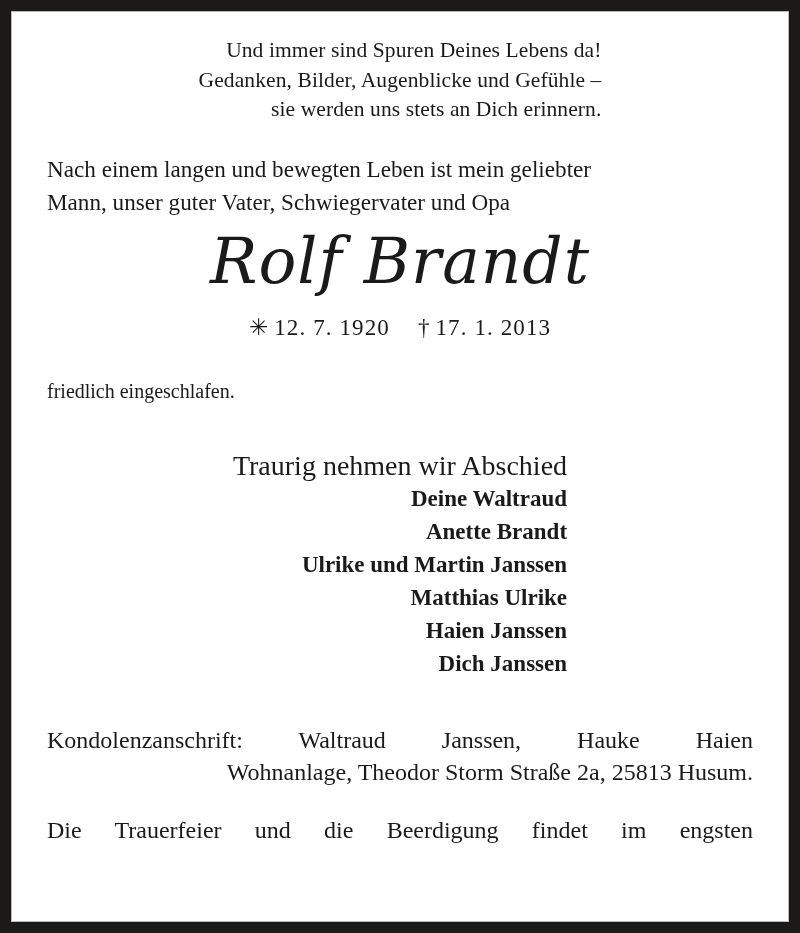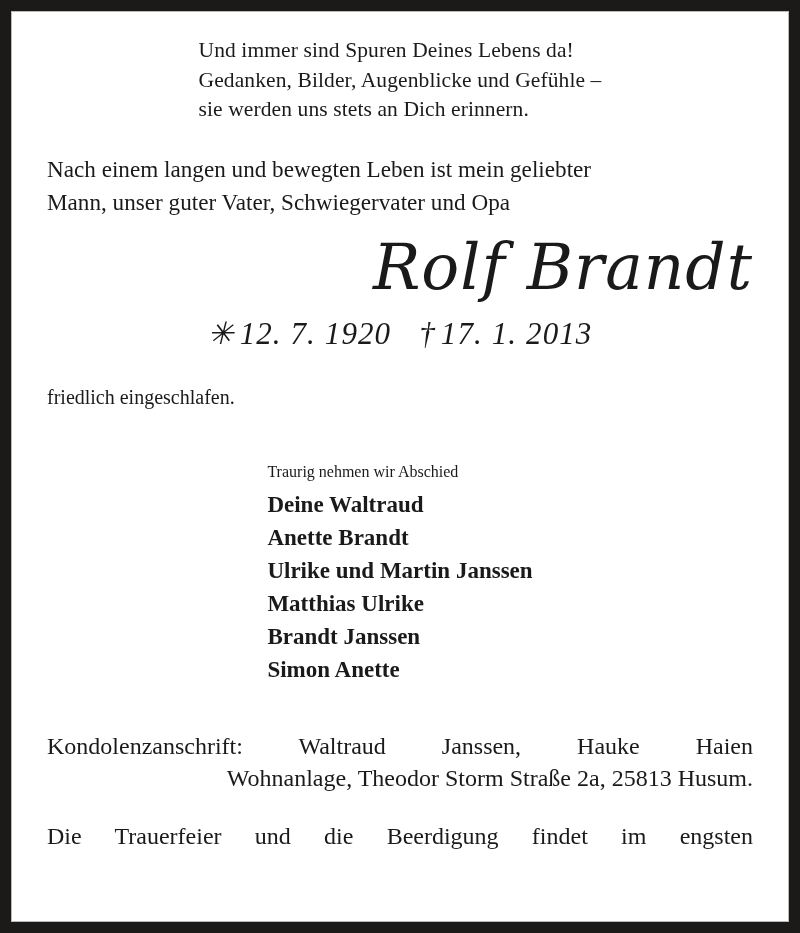--- a/index.html
+++ b/index.html
@@ -39,21 +39,21 @@
     height: 100%;
     padding: 0 36px;
   }
 
   
   .centered-block {
     display: flex;
     justify-content: center;
   }
   .centered-block > .inner {
-    text-align: left;
+    text-align: right;
   }
 
   
   .verse {
     margin-top: 25px;
     font-size: 21.5px;
     line-height: 29.5px;
     letter-spacing: 0.1px;
   }
   .verse .line {
@@ -65,39 +65,38 @@
     margin-top: 28px;
     font-size: 24px;
     line-height: 33px;
     transform: scaleX(0.965);
     transform-origin: left center;
     white-space: nowrap;
   }
 
   
   .name {
-    text-align: right;
+    text-align: center;
     font-size: 63px;
     line-height: 70px;
     font-style: italic;
     font-family: "DejaVu Serif", "Liberation Serif", serif;
     font-weight: 400;
-    margin-top: 14px;
+    margin-top: 8px;
     letter-spacing: 1px;
   }
 
   
   .dates {
     text-align: center;
-    font-size: 31px;
+    font-size: 23px;
     line-height: 30px;
     margin-top: 16px;
     letter-spacing: 1.1px;
     font-family: "Liberation Serif", serif;
-    font-style: italic;
   }
   .dates .sym {
     margin-right: 5px;
   }
   .dates .gap {
     display: inline-block;
     width: 28px;
   }
 
   
@@ -105,21 +104,21 @@
     margin-top: 32px;
     font-size: 20px;
     line-height: 32px;
   }
 
   
   .mourners {
     margin-top: 42px;
   }
   .mourners .heading {
-    font-size: 16px;
+    font-size: 28px;
     line-height: 33px;
     font-weight: 400;
     white-space: nowrap;
   }
   .mourners .person {
     font-size: 23px;
     line-height: 33px;
     font-weight: 700;
     white-space: nowrap;
   }
@@ -179,22 +178,22 @@
 
     <div class="passed">friedlich eingeschlafen.</div>
 
     <div class="centered-block mourners">
       <div class="inner">
         <div class="heading">Traurig nehmen wir Abschied</div>
         <div class="person">Deine Waltraud</div>
         <div class="person">Anette Brandt</div>
         <div class="person">Ulrike und Martin Janssen</div>
         <div class="person">Matthias Ulrike</div>
-        <div class="person">Brandt Janssen</div>
-        <div class="person">Simon Anette</div>
+        <div class="person">Haien Janssen</div>
+        <div class="person">Dich Janssen</div>
       </div>
     </div>
 
     <div class="footer-para addr">
       <span class="j-line">Kondolenzanschrift: Waltraud Janssen, Hauke Haien</span>
       <span class="last-line">Wohnanlage, Theodor Storm Straße 2a, 25813 Husum.</span>
     </div>
 
     <div class="footer-para ceremony">
       <span class="j-line">Die Trauerfeier und die Beerdigung findet im engsten</span>

